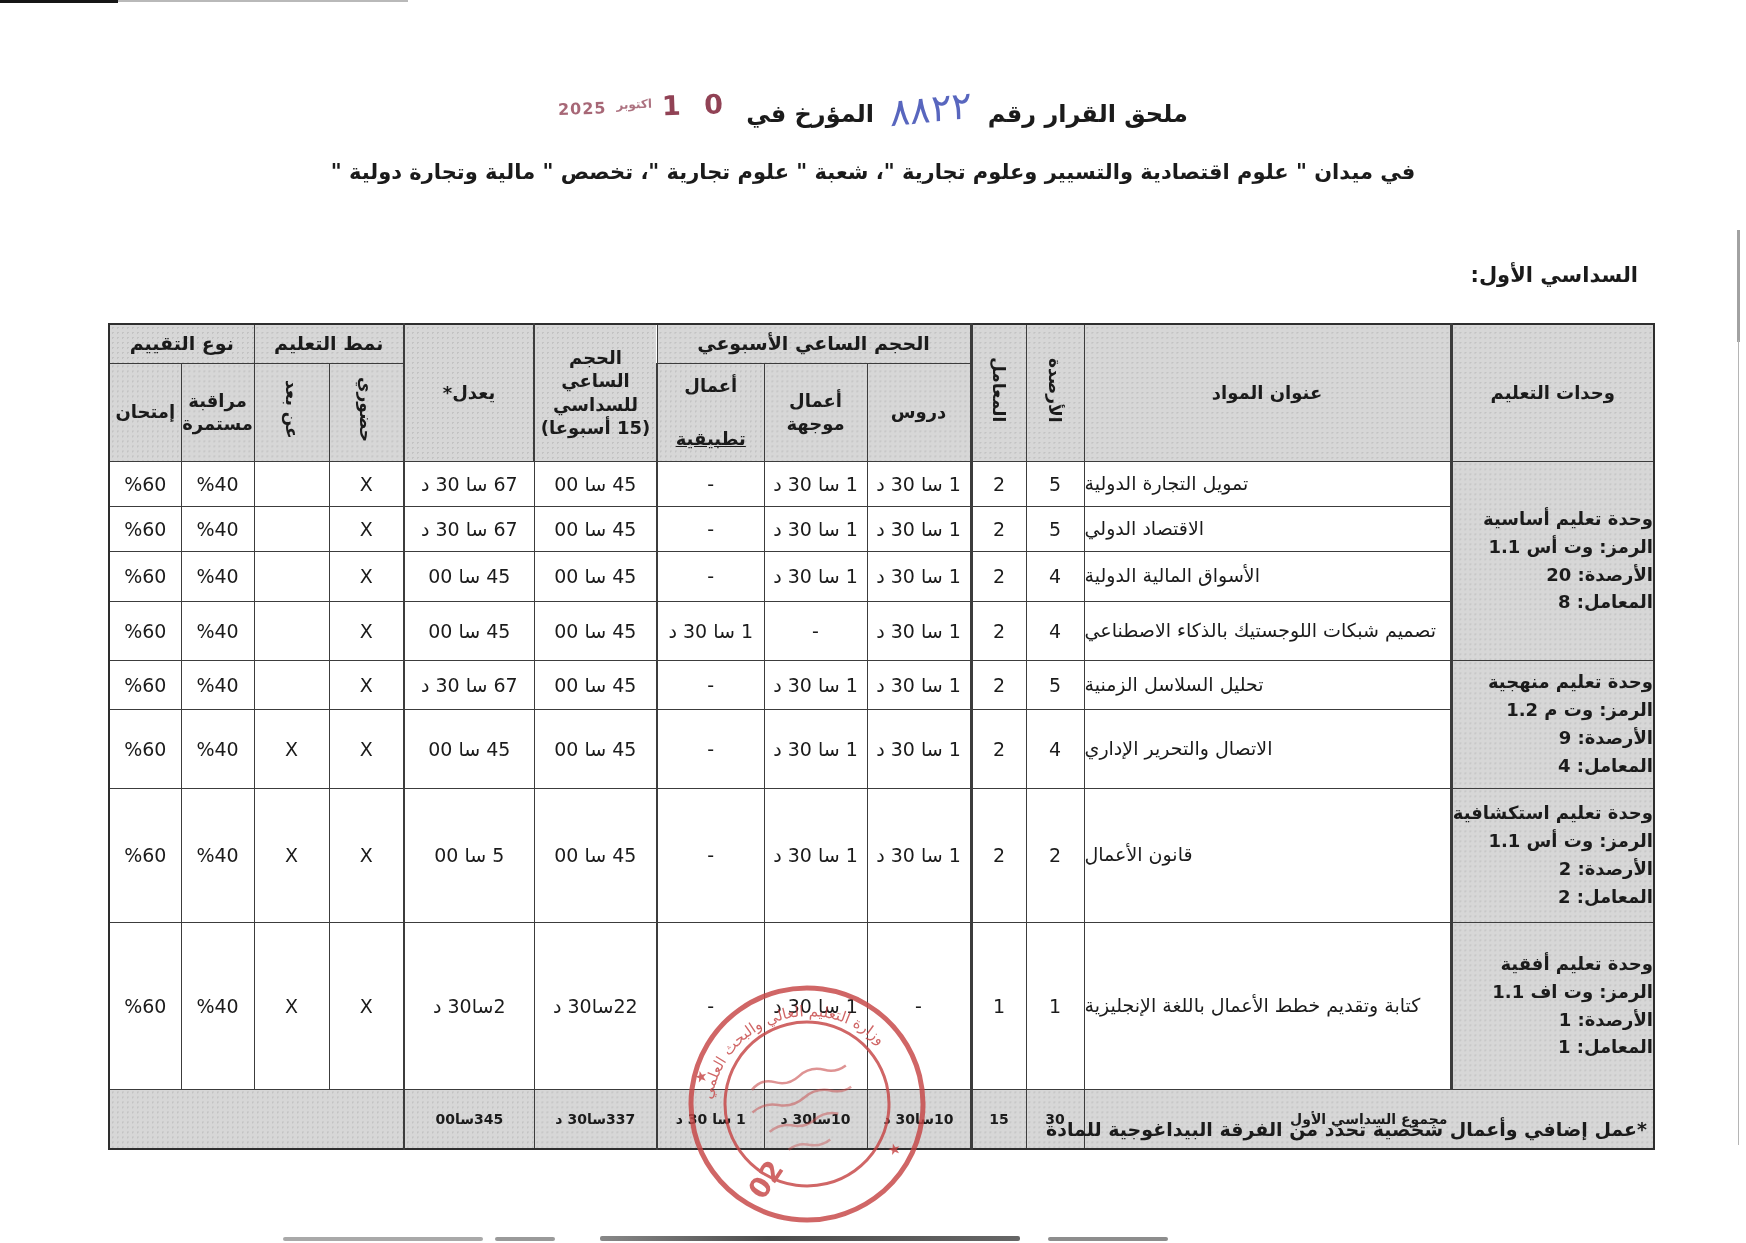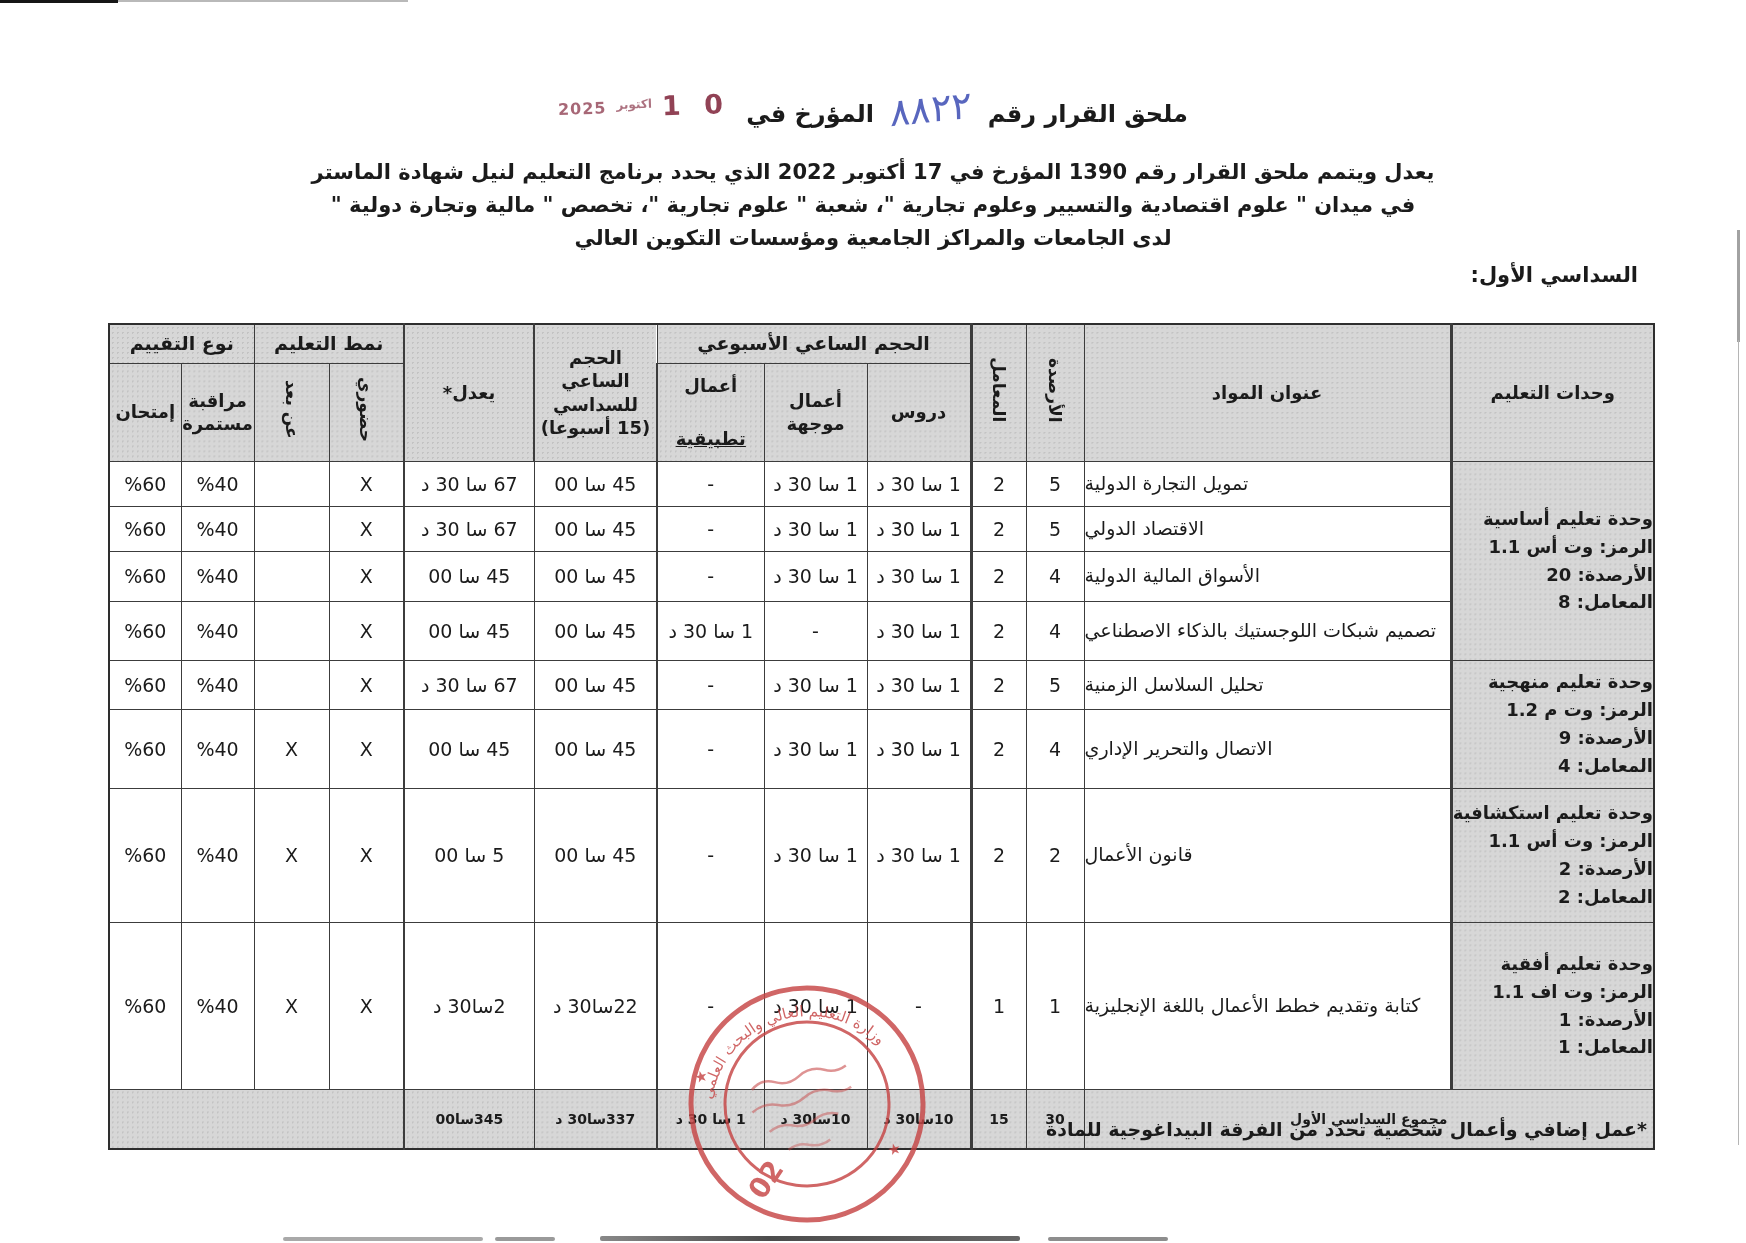--- a/index.html
+++ b/index.html
@@ -84,23 +84,21 @@
     <span>ملحق القرار رقم</span>
     <span class="hand-number">٨٨٢٢</span>
     <span>المؤرخ في</span>
     <span class="date-stamp">
       <span class="day">0 1</span>
       <span class="month">اكتوبر</span>
       <span class="year">2025</span>
     </span>
   </div>
   <div class="title-rest">
-    <div>يعدل ويتمم ملحق القرار رقم 1390 المؤرخ في 17 أكتوبر 2022 الذي يحدد برنامج التعليم لنيل شهادة الماستر</div>
     <div>في ميدان " علوم اقتصادية والتسيير وعلوم تجارية "، شعبة " علوم تجارية "، تخصص " مالية وتجارة دولية "</div>
-    <div>لدى الجامعات والمراكز الجامعية ومؤسسات التكوين العالي</div>
   </div>
 </div>
 
 <div class="semester-label">السداسي الأول:</div>
 
 <table class="sched">
   <colgroup>
     <col style="width:203px">
       <col style="width:367px">
       <col style="width:58px">

